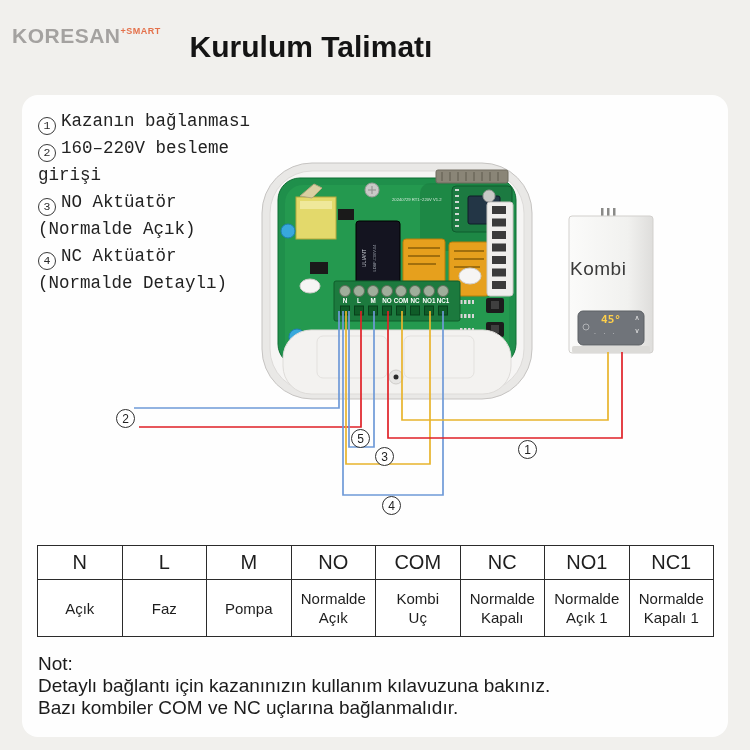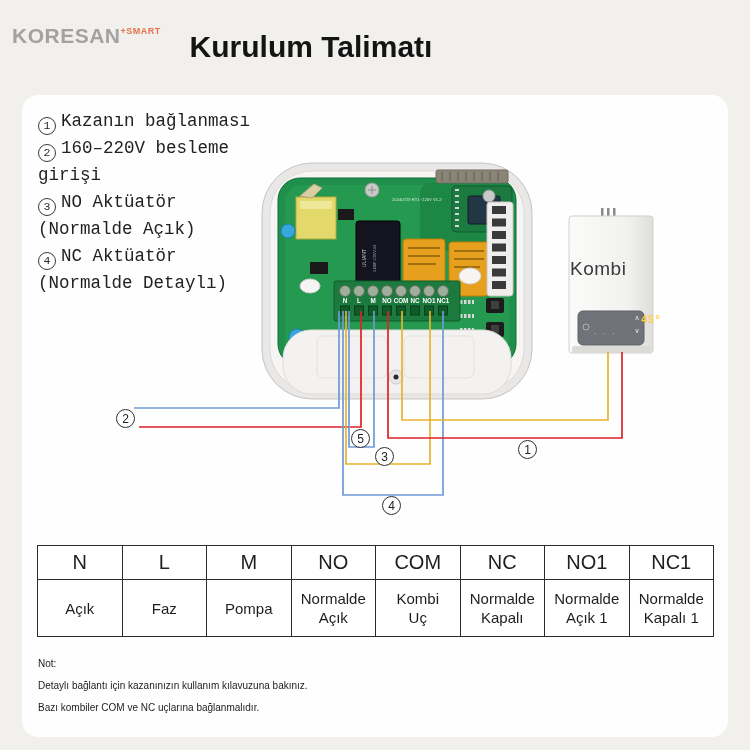--- a/index.html
+++ b/index.html
@@ -21,33 +21,33 @@
               align-items:center;justify-content:center;font-size:11.5px;color:#2c2c2c;
               margin-right:5px;vertical-align:-3px;background:#fff;box-sizing:border-box;}
 
   
   .wnum{width:19px;height:19px;border:1.3px solid #2f2f2f;border-radius:50%;background:#fff;
         display:flex;align-items:center;justify-content:center;font-size:12px;color:#222;box-sizing:border-box;}
 
   
   .kombi-label{left:570px;top:258px;width:84px;text-align:left;font-size:19px;color:#3a3a3a;letter-spacing:.5px;}
   .kombi-display{left:578px;top:313px;width:66px;text-align:center;font-size:11px;font-weight:700;
-                 color:#ffd04a;font-family:"DejaVu Sans Mono",monospace;padding-left:40px;}
+                 color:#ffd04a;font-family:"DejaVu Sans Mono",monospace;}
   .kombi-icons{left:578px;top:330px;width:56px;text-align:center;font-size:6px;color:rgba(255,255,255,.75);letter-spacing:3px;}
   .kombi-chev{left:630px;width:14px;text-align:center;font-size:7px;color:#e9e9e9;font-family:"DejaVu Sans",sans-serif;line-height:7px;}
 
   
   .conn-table{left:37px;top:545px;border-collapse:collapse;table-layout:fixed;}
   .conn-table td{border:1.5px solid #2b2b2b;text-align:center;vertical-align:middle;
                  width:84.5px;box-sizing:border-box;background:#fff;}
   .conn-table .hrow td{height:34px;font-size:20px;color:#1e1e1e;}
   .conn-table .brow td{height:57px;font-size:15px;line-height:19px;color:#1e1e1e;}
 
   
-  .note{left:38px;top:653px;width:660px;font-size:10px;line-height:22px;color:#1b1b1b;}
+  .note{left:38px;top:653px;width:660px;font-size:19px;line-height:22px;color:#1b1b1b;}
 </style>
 </head>
 <body>
 
 <div class="stage">
 
   <div class="abs brand"><span>KORESAN</span><span class="brand-suffix">+SMART</span></div>
   <div class="abs page-title">Kurulum Talimatı</div>
 
   <div class="abs card"></div>

